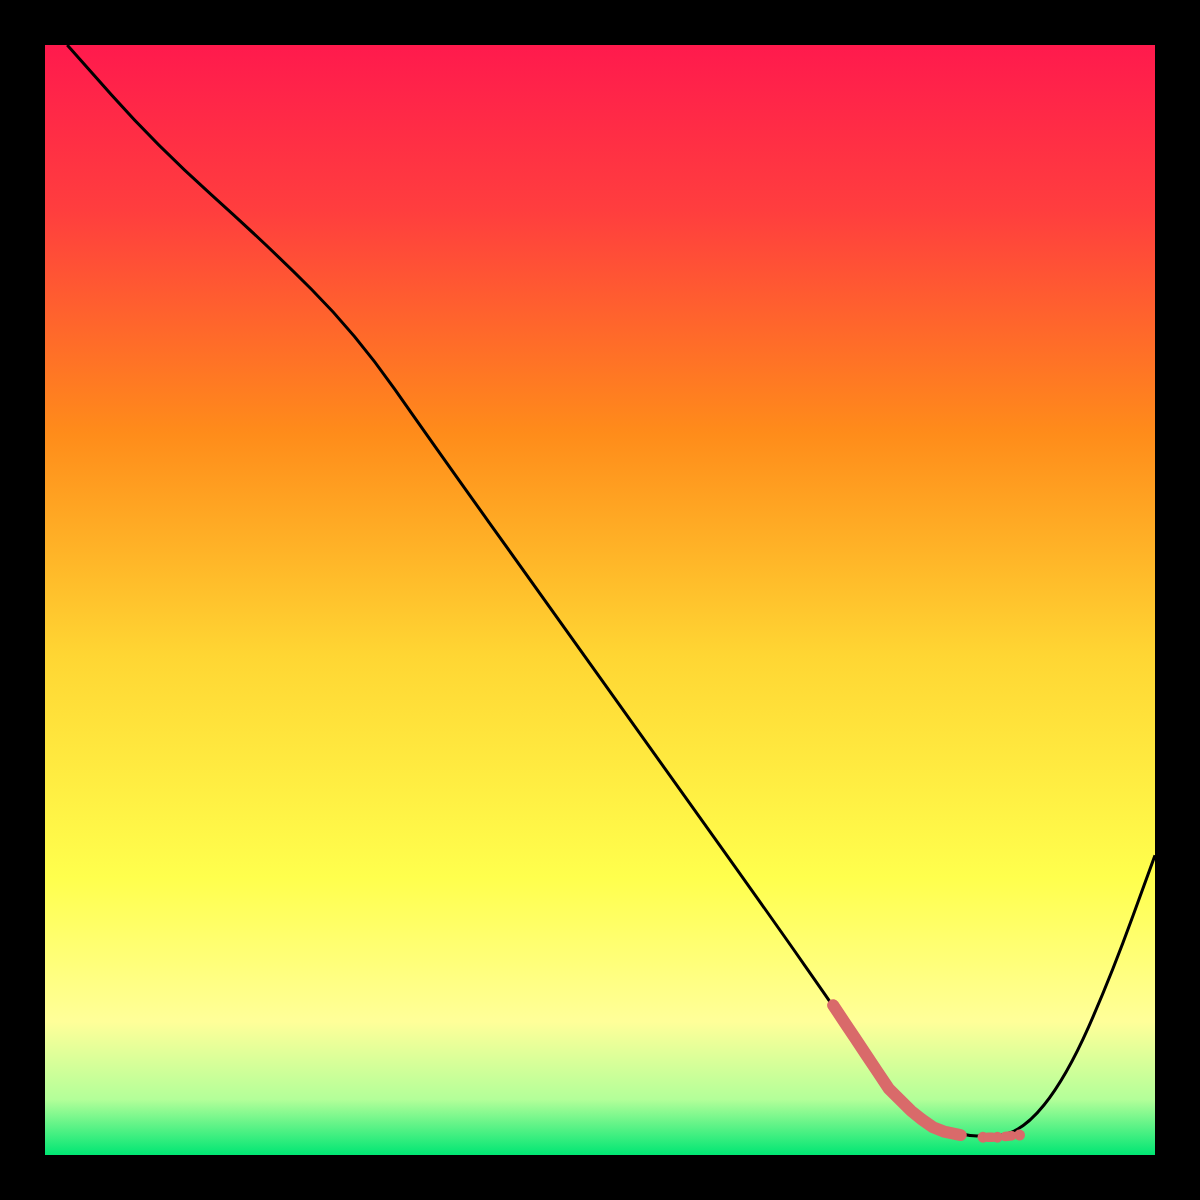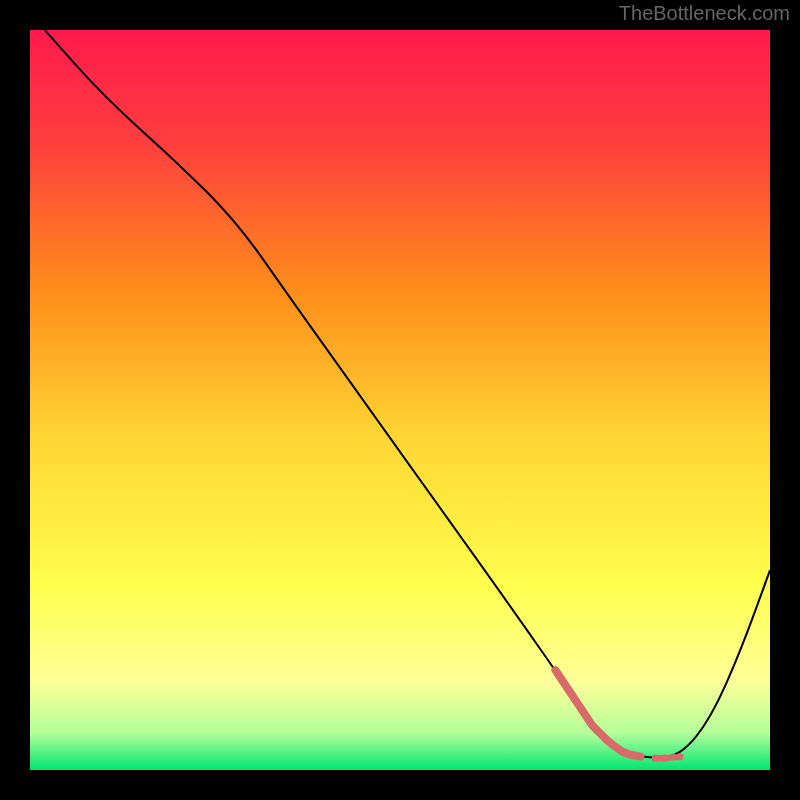--- a/index.html
+++ b/index.html
@@ -33,21 +33,20 @@
     height: 740px;
   }
   svg {
     display: block;
   }
 </style>
 </head>
 <body>
 
 <div class="container">
-  <div class="watermark">TheBottleneck.com</div>
   <div class="plot-area">
     <svg id="chart-svg" width="740" height="740" viewBox="0 0 740 740">
         <defs>
           <linearGradient id="bg-grad" x1="0" y1="0" x2="0" y2="1">
             <stop offset="0%" stop-color="#ff1a4d"></stop>
             <stop offset="15%" stop-color="#ff3e3e"></stop>
             <stop offset="35%" stop-color="#ff8c1a"></stop>
             <stop offset="55.00000000000001%" stop-color="#ffd633"></stop>
             <stop offset="75%" stop-color="#ffff4d"></stop>
             <stop offset="88%" stop-color="#ffff99"></stop>

